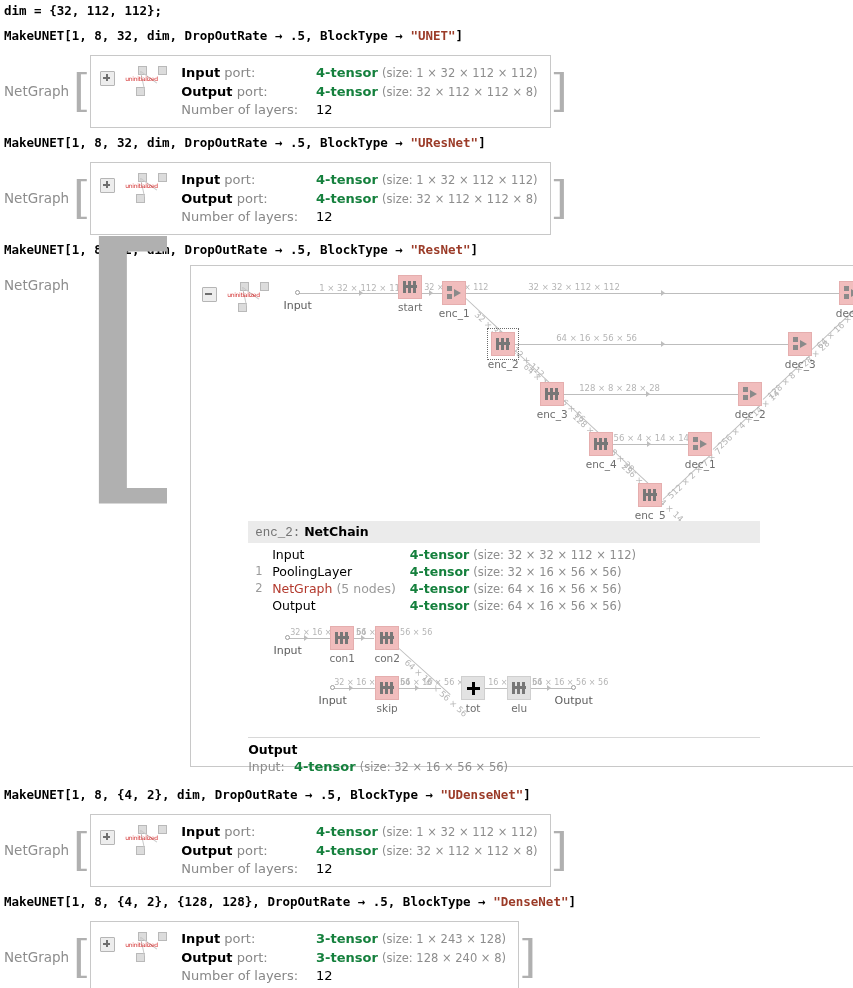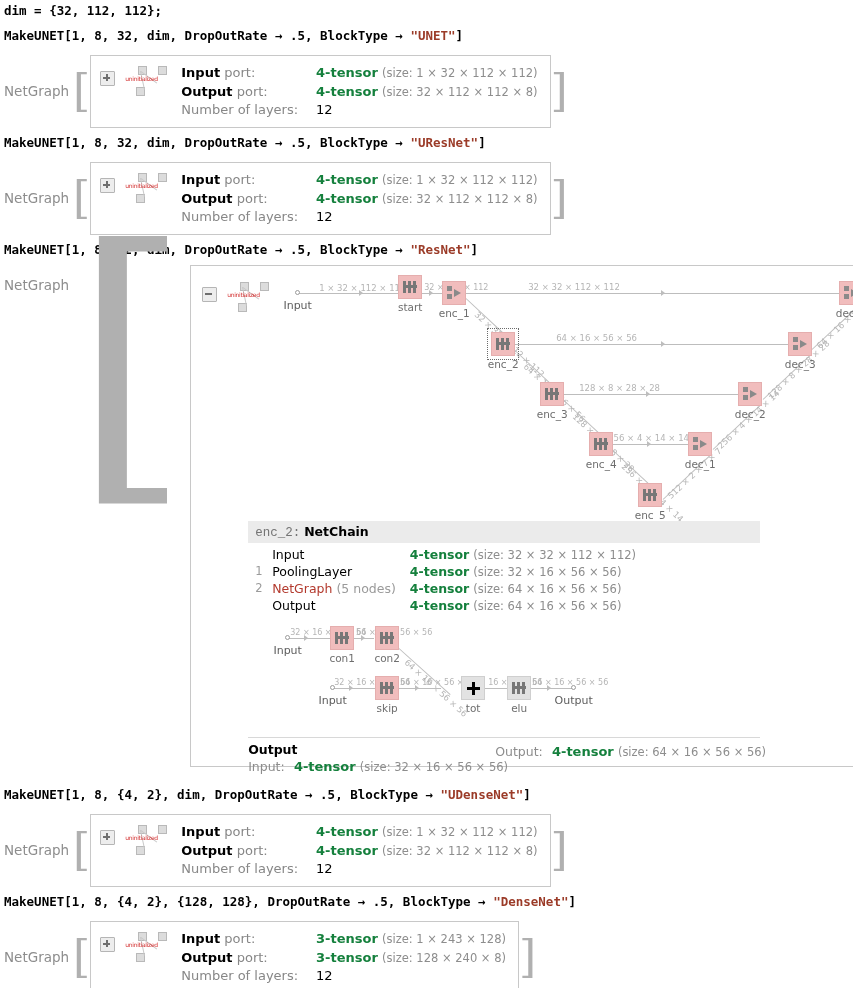--- a/index.html
+++ b/index.html
@@ -524,25 +524,20 @@
       <div style="display:flex;margin-top:4px;">
         <div style="width:247px;">
           <div class="io-hdr">Output</div>
           <div style="margin-top:2px;white-space:nowrap;">
             <span class="io-lab">Input:</span>
             <span class="tens" style="margin-left:5px;">4-tensor</span>
             <span class="sz">(size: 32 × 16 × 56 × 56)</span>
           </div>
         </div>
         <div>
-          <div style="margin-top:2px;white-space:nowrap;">
-            <span class="io-lab">Output:</span>
-            <span class="tens" style="margin-left:5px;">4-tensor</span>
-            <span class="sz">(size: 64 × 16 × 56 × 56)</span>
-          </div>
         </div>
       </div>
     </div>
   </div>
 
 </div>
 
 <div style="position:absolute;left:4px;top:787px;" class="code"><span>MakeUNET[1, 8, {4, 2}, dim, DropOutRate → .5, BlockType → </span><span class="str">"UDenseNet"</span><span>]</span></div>
 
 <div class="summary-row" style="position:absolute;left:4px;top:814px;">

